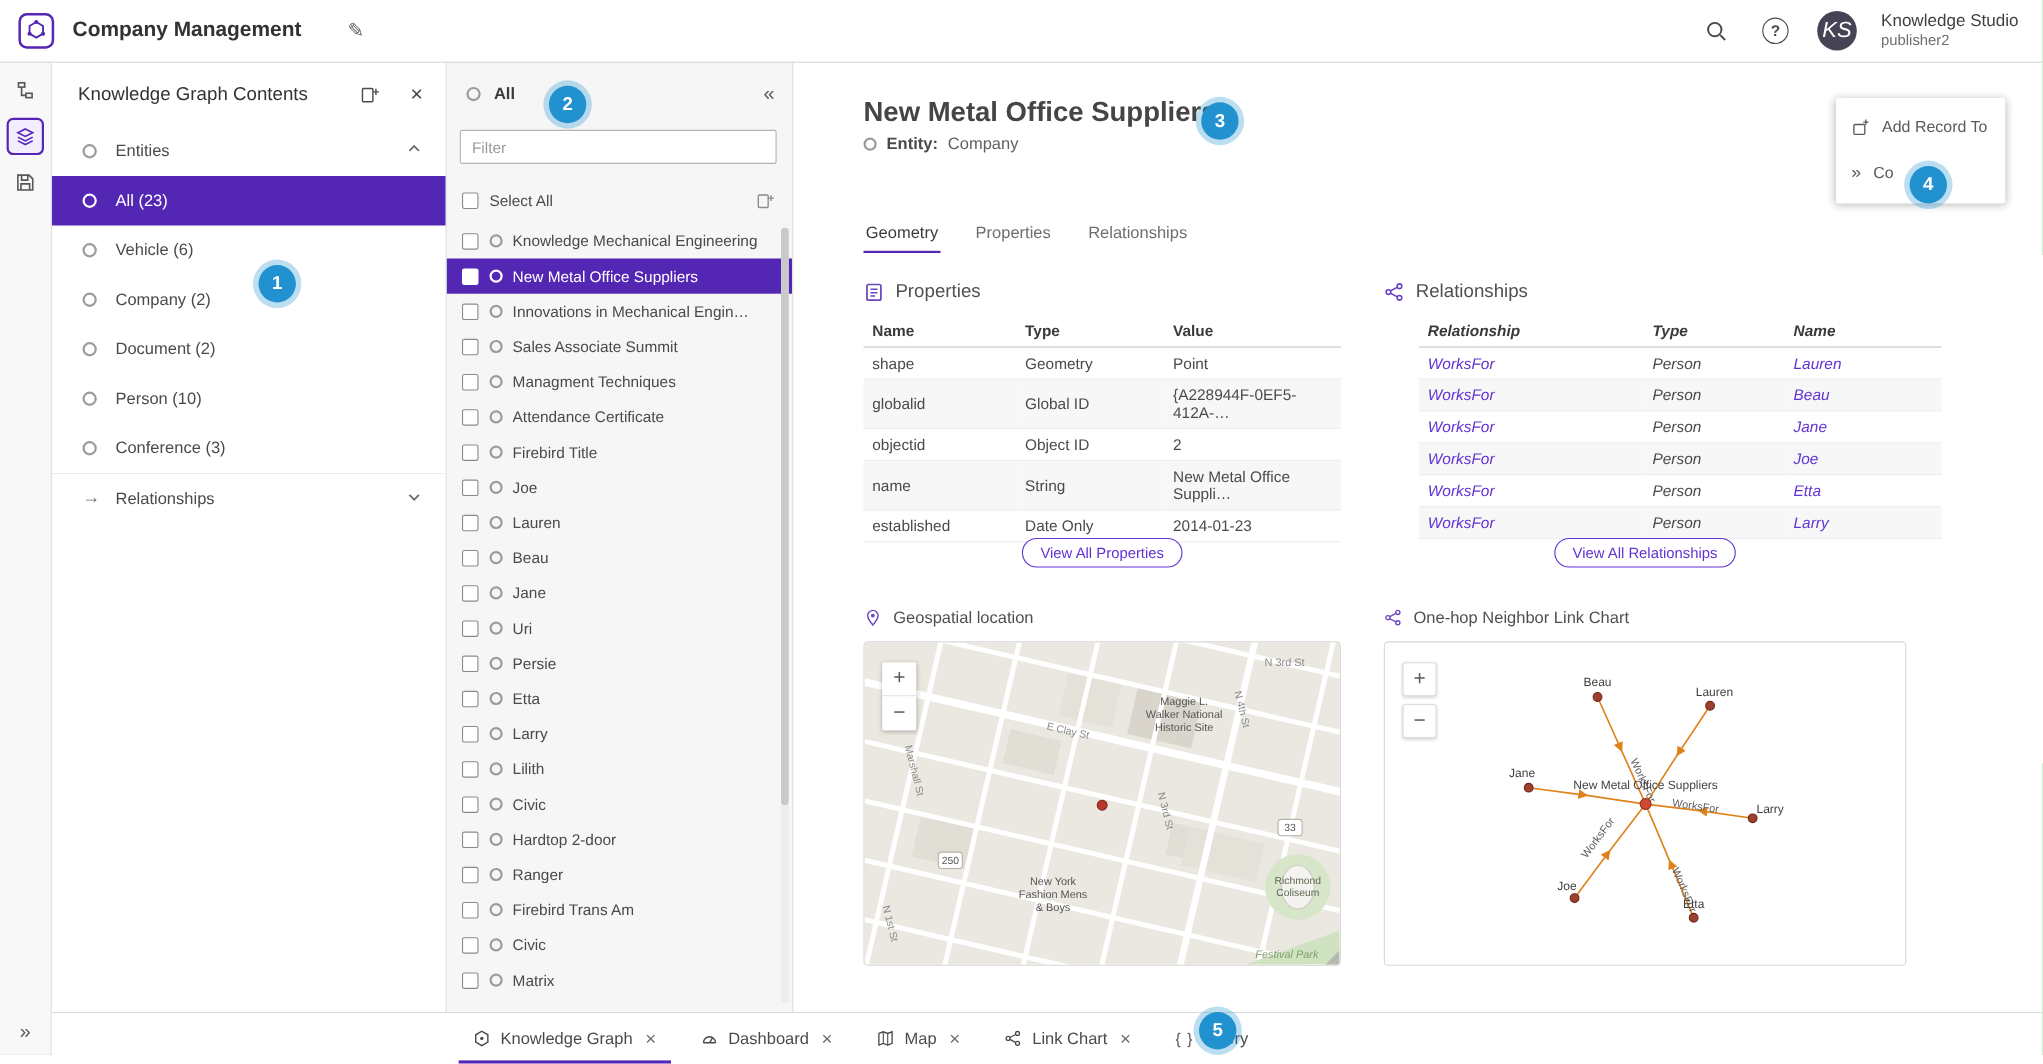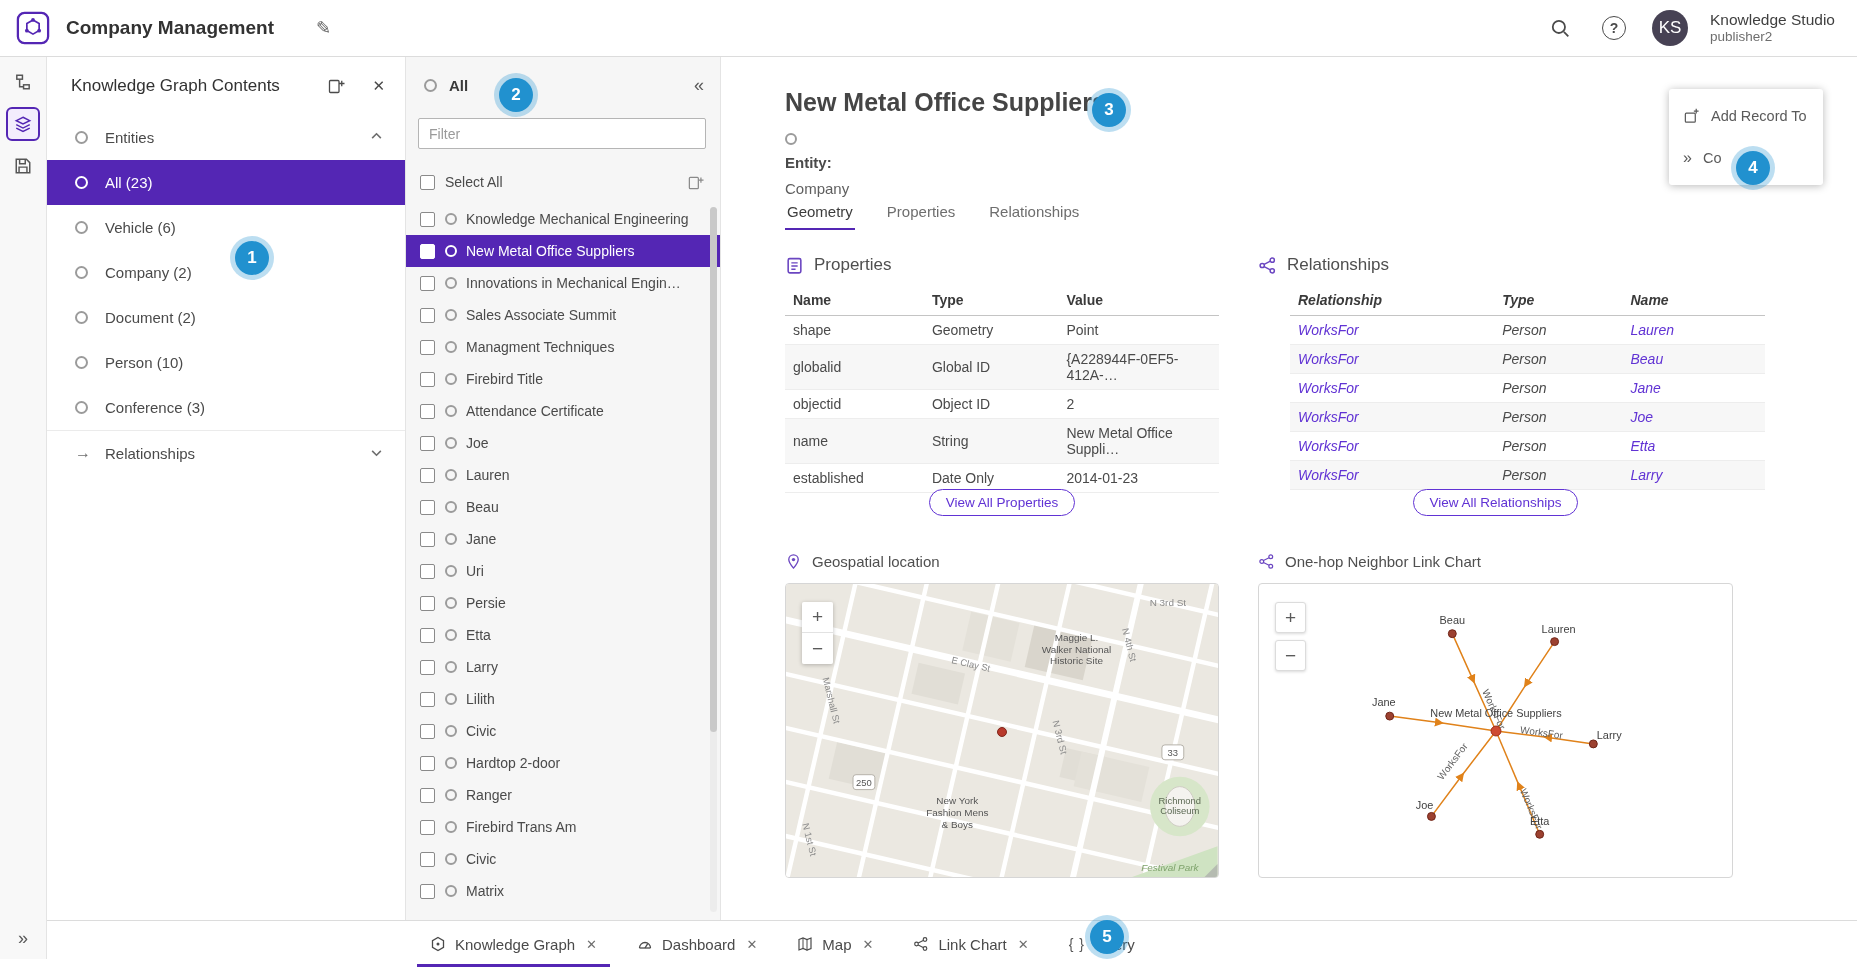--- a/index.html
+++ b/index.html
@@ -8,21 +8,21 @@
   svg text { font-family:"Liberation Sans", sans-serif; }
   .app { position:relative; width:1857px; height:959px; background:#22c55e; }
 
   
   .topbar { position:absolute; left:0; top:0; right:0; height:57px; background:#fff; border-bottom:1px solid #dcdcdc; display:flex; align-items:center; padding:0 16px; z-index:20; }
   .app-title { font-size:19px; font-weight:600; color:#323232; margin-left:16px; }
   .edit-pencil { font-size:18px; color:#5f5f5f; margin-left:42px; cursor:pointer; background:none; border:none; }
   .hdr-right { margin-left:auto; display:flex; align-items:center; gap:22px; }
   .icon-btn { background:none; border:none; cursor:pointer; display:flex; align-items:center; justify-content:center; width:32px; height:32px; }
   .help-circ { width:24px; height:24px; border:1.7px solid #4a4a4a; border-radius:50%; display:flex; align-items:center; justify-content:center; font-size:14px; font-weight:bold; color:#4a4a4a; }
-  .avatar { width:36px; height:36px; border-radius:50%; background:#474254; color:#fff; font-size:17px; display:flex; align-items:center; justify-content:center; }
+  .avatar { width:36px; height:36px; border-radius:50%; background:#474254; color:#fff; font-size:20px; display:flex; align-items:center; justify-content:center;font-style:italic; }
   .user-block { line-height:1.25; padding-right:6px; }
   .user-block .prod { font-size:15.5px; color:#3f3f3f; }
   .user-block .uname { font-size:13.5px; color:#6e6e6e; }
 
   
   .rail { position:absolute; left:0; top:57px; bottom:0; width:47px; background:#f8f8f8; border-right:1px solid #e4e4e4; display:flex; flex-direction:column; align-items:center; padding-top:8px; z-index:10; }
   .rail-btn { width:34px; height:34px; margin-bottom:8px; background:none; border:2px solid transparent; border-radius:6px; color:#565656; display:flex; align-items:center; justify-content:center; cursor:pointer; }
   .rail-btn.active { border-color:#5426b4; color:#5426b4; background:#f3edfd; }
   .rail-expand { position:absolute; bottom:10px; left:0; width:100%; text-align:center; font-size:18px; color:#5a5a5a; background:none; border:none; cursor:pointer; }
 
@@ -57,21 +57,21 @@
   .li .li-label { margin-left:9px; white-space:nowrap; overflow:hidden; text-overflow:ellipsis; padding-right:18px; }
   .li.sel { background:#5426b4; color:#fff; }
   .li.sel .ring { border-color:#fff; }
   .li.sel .cb { border-color:#fff; }
   .lp-scroll { position:absolute; right:3px; top:150px; bottom:8px; width:7px; background:#ececec; border-radius:4px; }
   .lp-thumb { position:absolute; top:0; left:0; width:7px; height:525px; background:#c9c9c9; border-radius:4px; cursor:pointer; }
 
   
   .main { position:absolute; left:721px; top:57px; right:0; height:863px; background:#fff; overflow:hidden; }
   .record-title { position:absolute; left:64px; top:31px; font-size:25px; font-weight:600; color:#454545; }
-  .entity-line { position:absolute; left:64px; top:76px; display:flex; align-items:flex-start; gap:9px; font-size:15px;flex-direction:column; }
+  .entity-line { position:absolute; left:64px; top:65px; display:flex; align-items:center; gap:9px; font-size:15px; }
   .entity-line .ring { width:12px; height:12px; }
   .entity-prefix { font-weight:600; color:#4a4a4a; }
   .entity-type { color:#5f5f5f; }
   .tabs { position:absolute; left:64px; top:140px; display:flex; gap:30px; }
   .tab { font-size:15px; color:#6e6e6e; padding:6px 2px 10px 2px; cursor:pointer; position:relative; background:none; border:none; font-family:"Liberation Sans", sans-serif; }
   .tab.active { color:#3c3c3c; }
   .tab.active::after { content:""; position:absolute; left:0; right:0; bottom:0; height:2.5px; background:#5426b4; }
 
   .sec-h { position:absolute; display:flex; align-items:center; gap:10px; font-size:17px; color:#4f4f4f; }
   .tbl-wrap { position:absolute; top:228px; }
@@ -277,26 +277,26 @@
           <span class="li-label">Sales Associate Summit</span>
         </div>
       <div class="li">
           <span class="cb"></span>
           <span class="ring"></span>
           <span class="li-label">Managment Techniques</span>
         </div>
       <div class="li">
           <span class="cb"></span>
           <span class="ring"></span>
+          <span class="li-label">Attendance Certificate</span>
+        </div>
+      <div class="li">
+          <span class="cb"></span>
+          <span class="ring"></span>
           <span class="li-label">Firebird Title</span>
-        </div>
-      <div class="li">
-          <span class="cb"></span>
-          <span class="ring"></span>
-          <span class="li-label">Attendance Certificate</span>
         </div>
       <div class="li">
           <span class="cb"></span>
           <span class="ring"></span>
           <span class="li-label">Joe</span>
         </div>
       <div class="li">
           <span class="cb"></span>
           <span class="ring"></span>
           <span class="li-label">Lauren</span>

